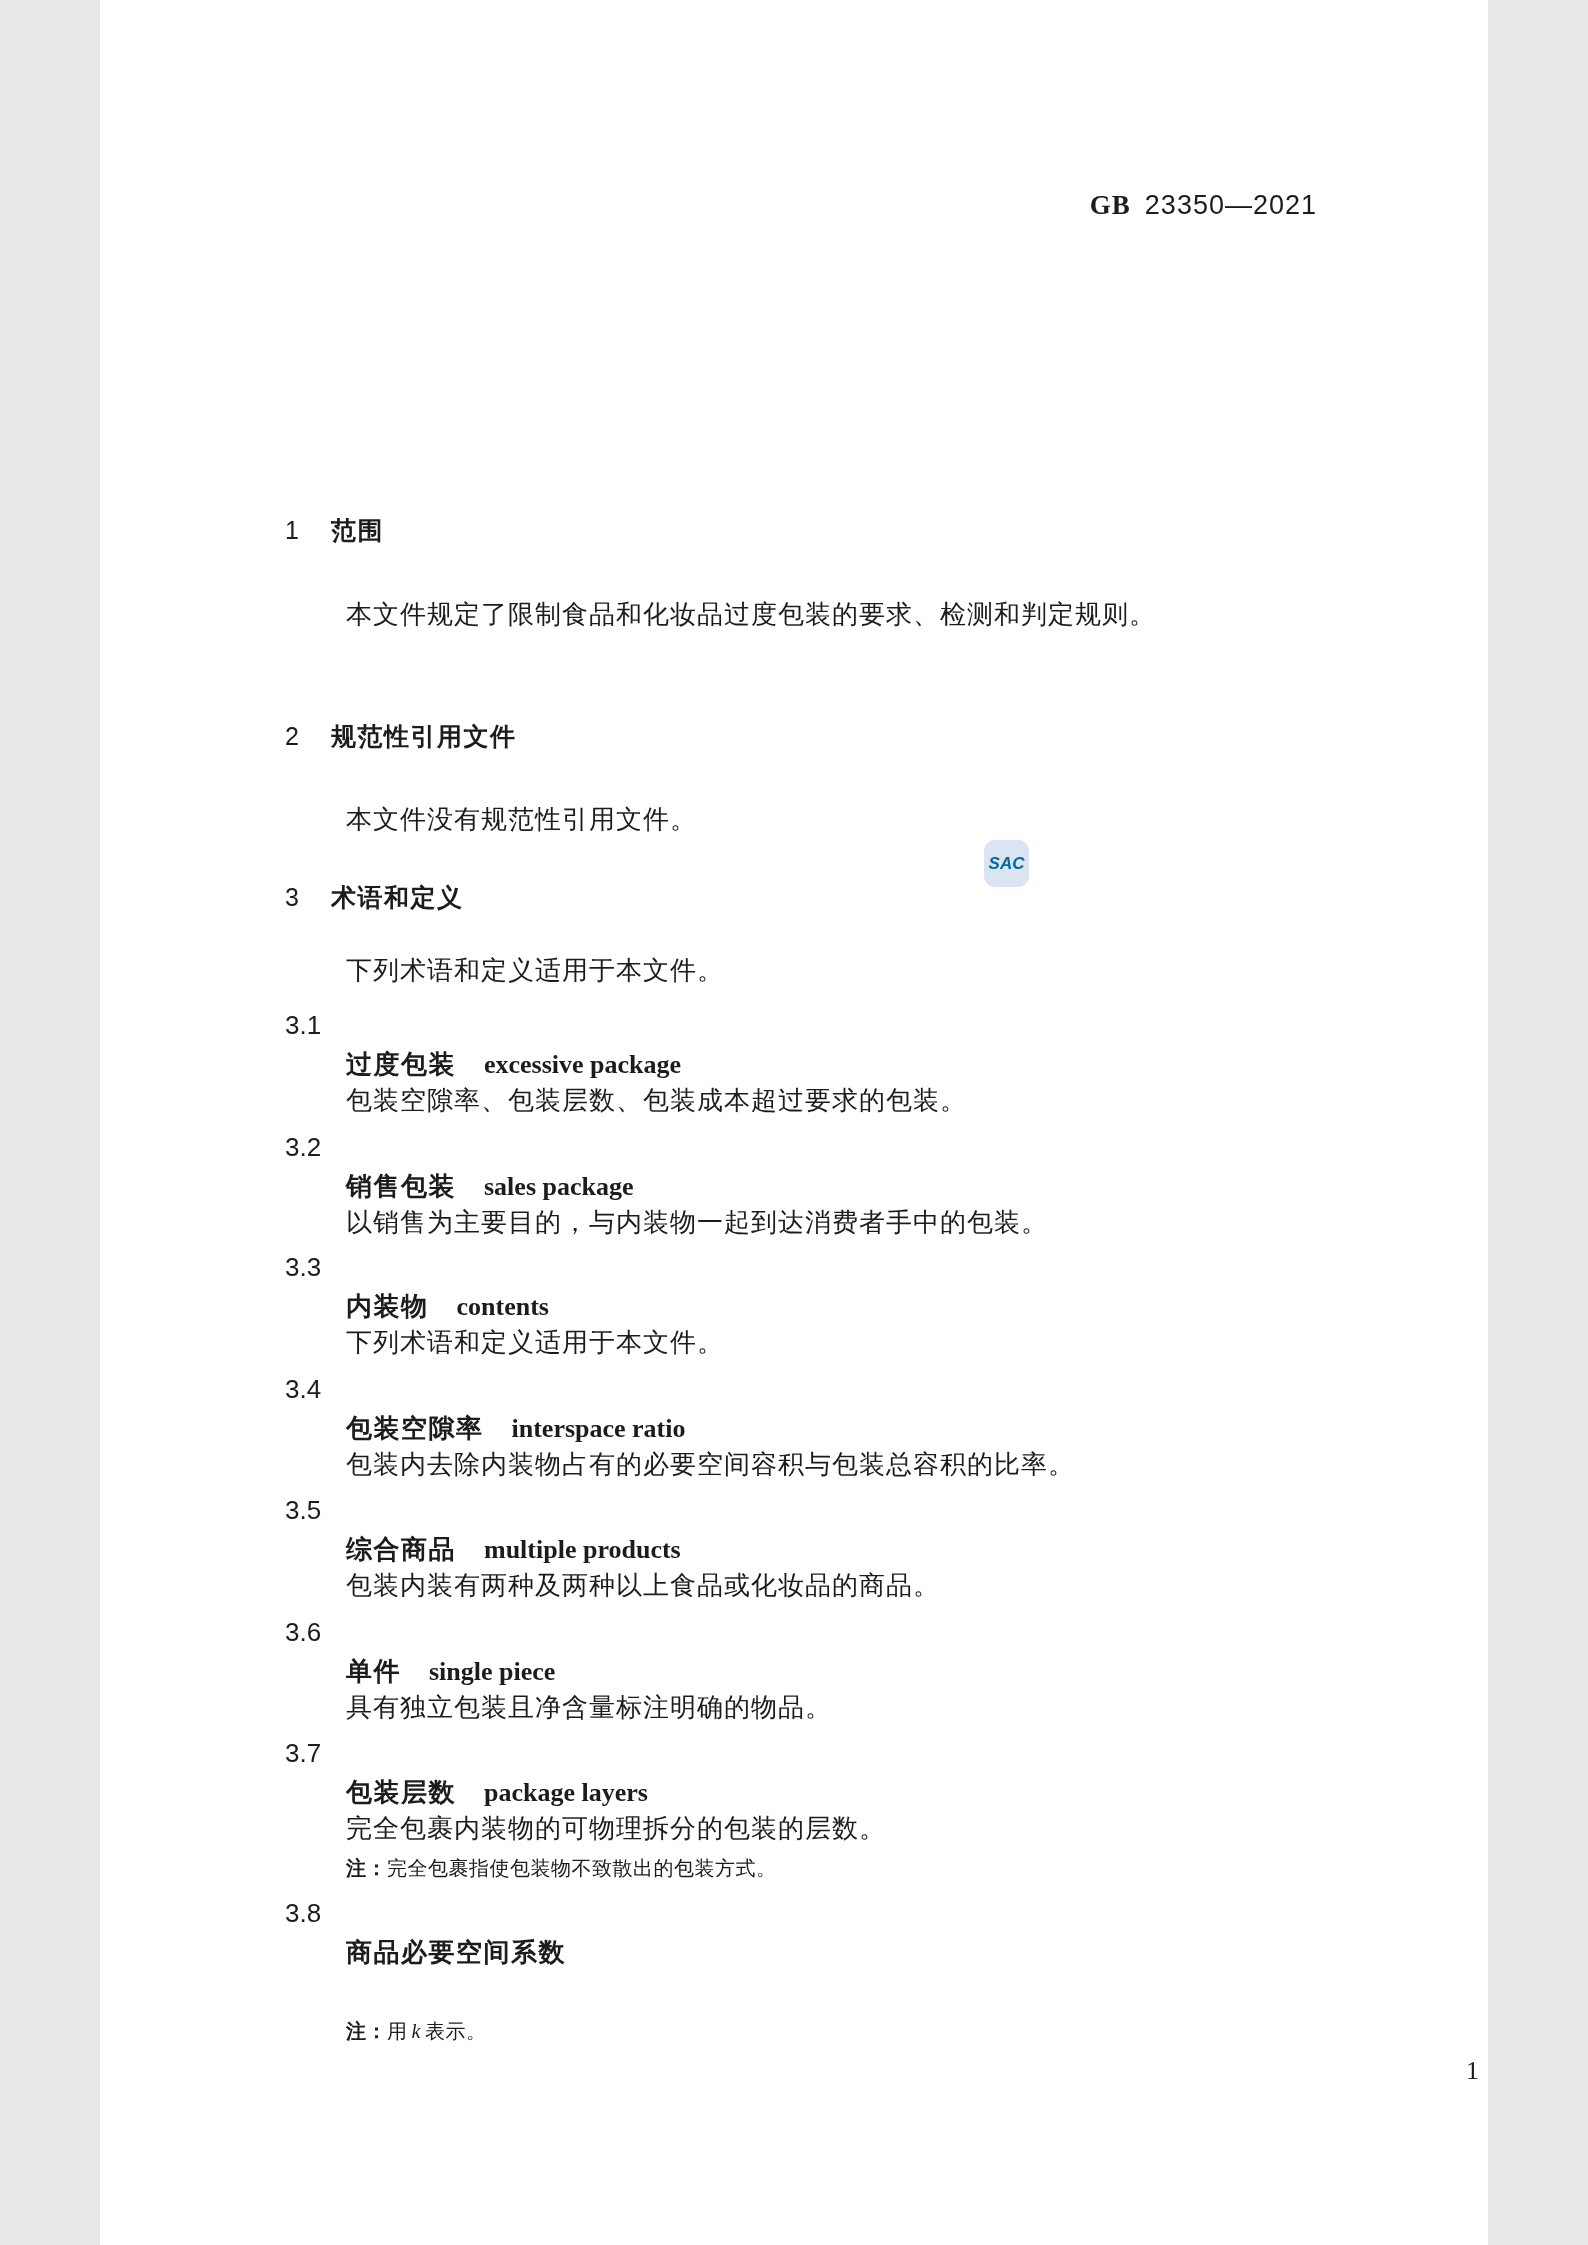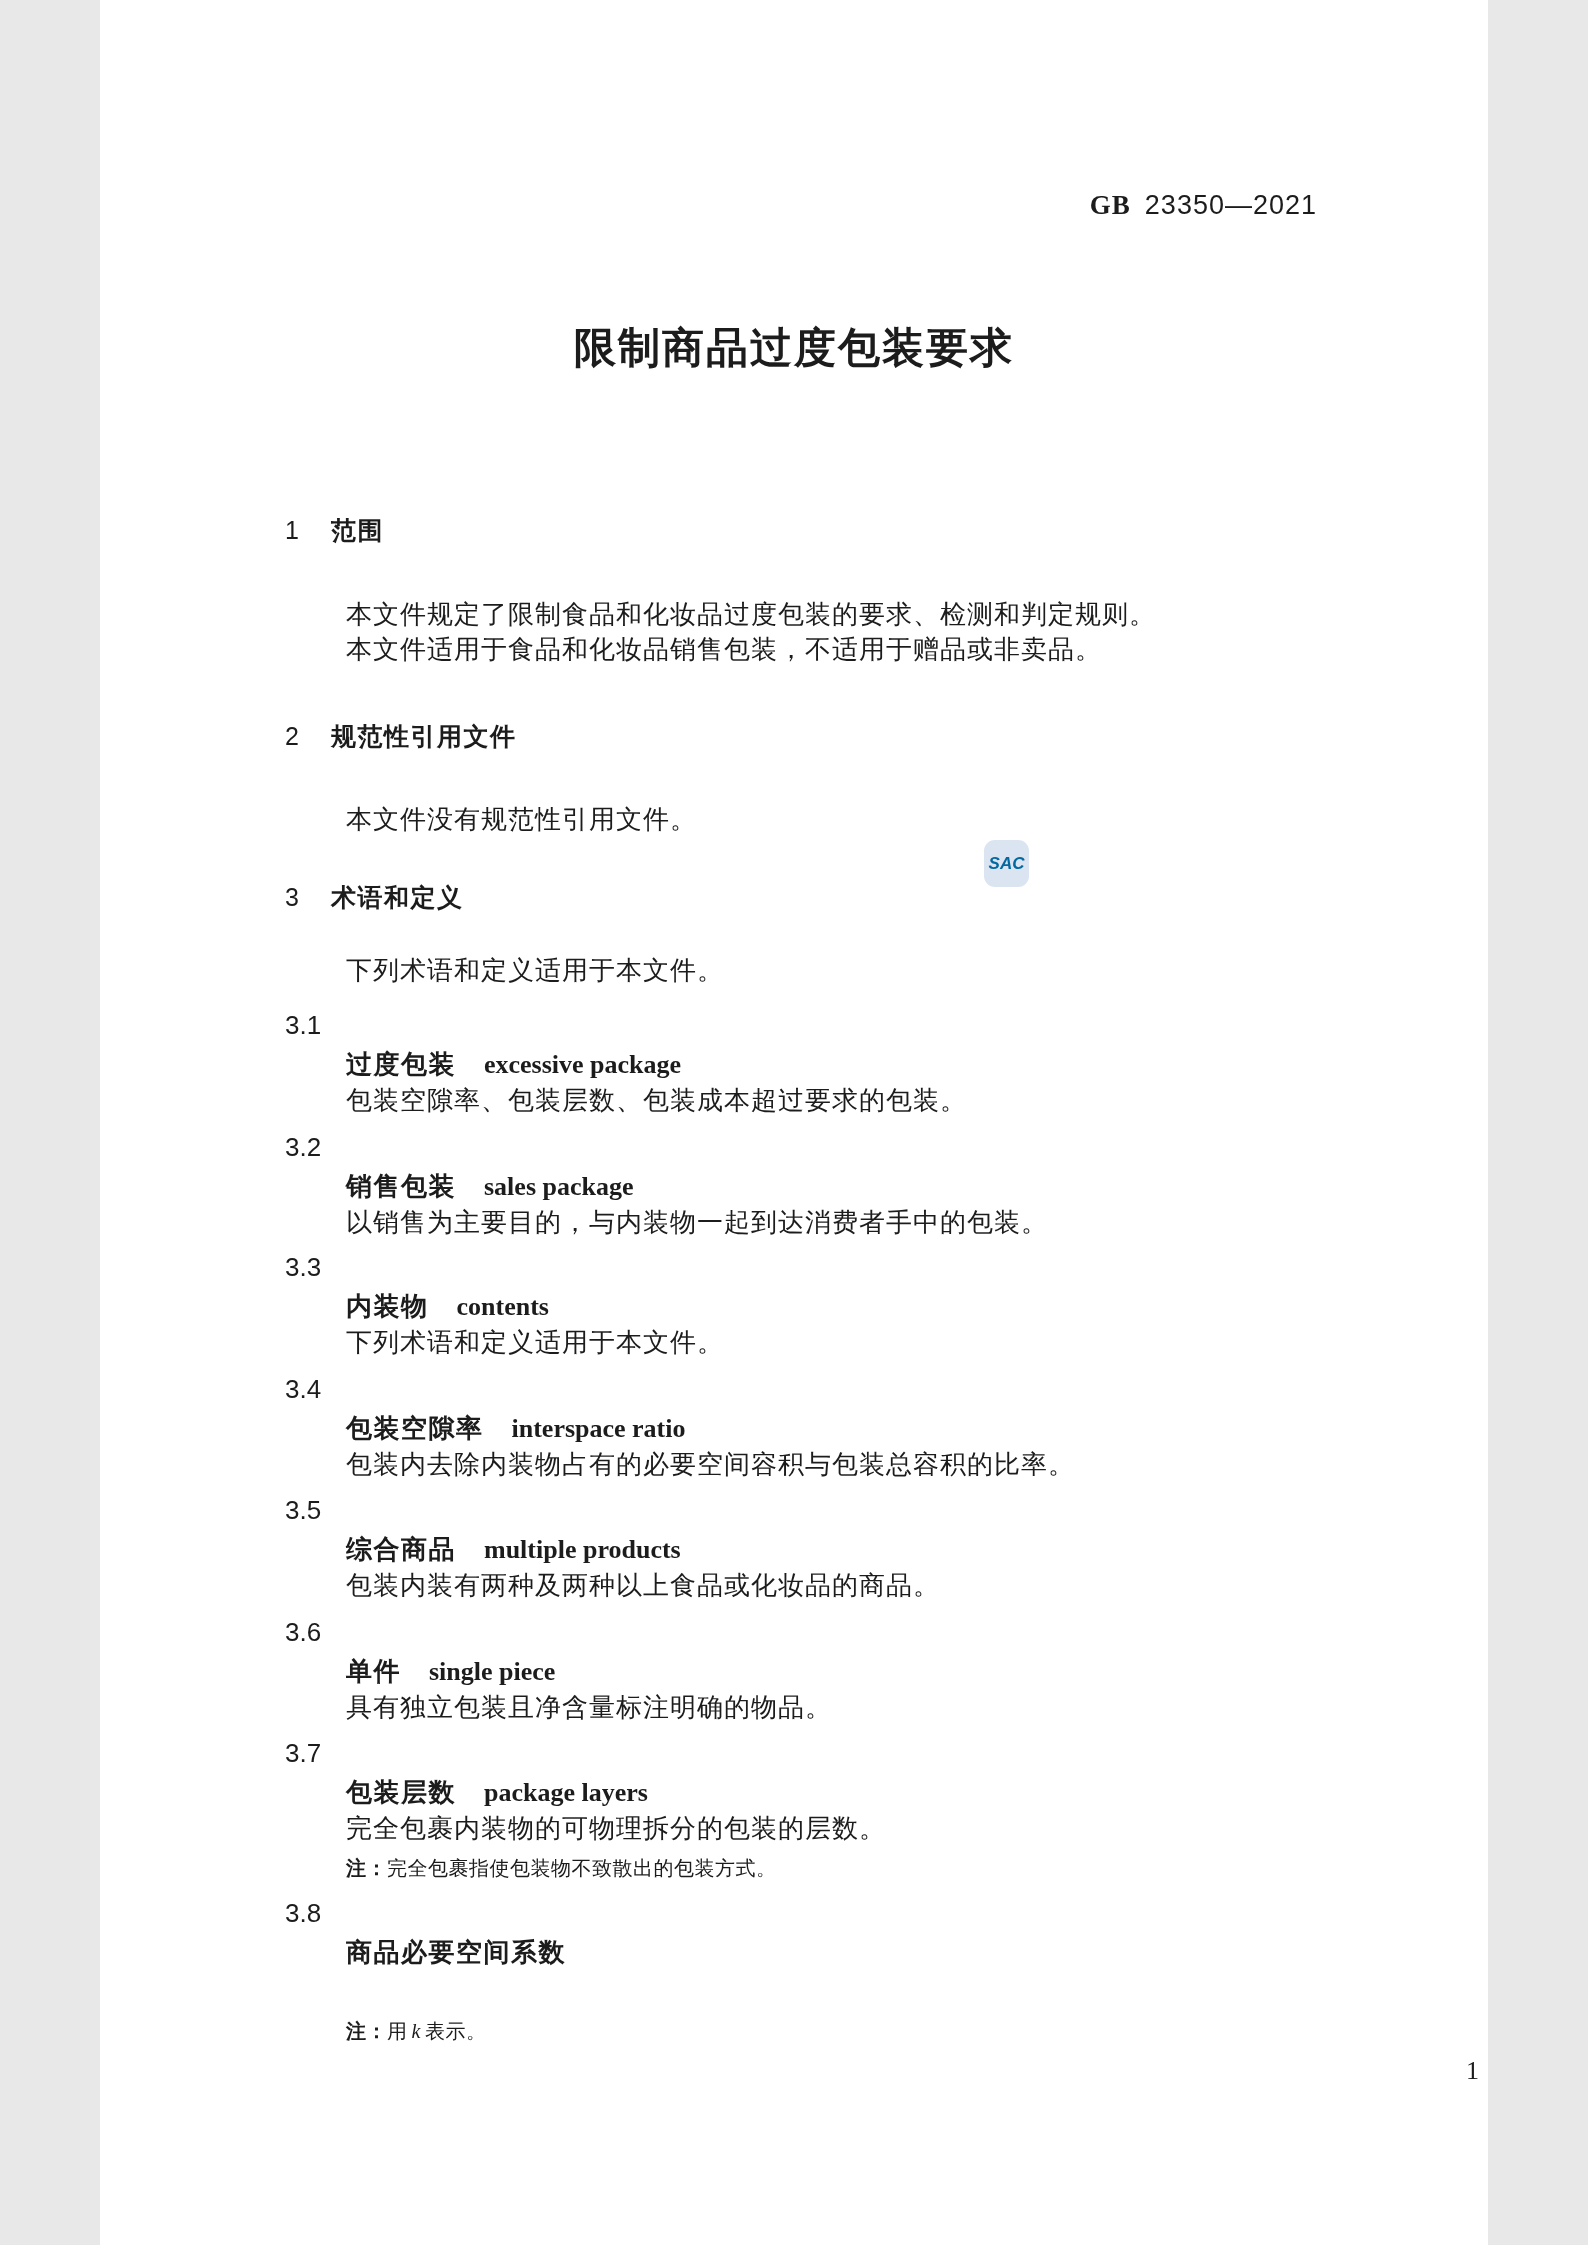--- a/index.html
+++ b/index.html
@@ -150,29 +150,27 @@
 
   <div class="abs std-code">
     <span class="gb">GB</span><span class="num">23350—2021</span>
   </div>
 
   <div class="abs watermark">
     <span class="wm-text">SAC</span>
   </div>
 
   <div class="abs doc-title">
-    <div>限制商品过度包装要求</div>
   </div>
 
   <div class="abs sec-heading" style="top:515px">
     <span class="sec-num">1</span>
     <span class="sec-title">范围</span>
   </div>
   <div class="abs body-text" style="top:599px">本文件规定了限制食品和化妆品过度包装的要求、检测和判定规则。</div>
-  <div class="abs body-text" style="top:634px">本文件适用于食品和化妆品销售包装，不适用于赠品或非卖品。</div>
 
   <div class="abs sec-heading" style="top:721px">
     <span class="sec-num">2</span>
     <span class="sec-title">规范性引用文件</span>
   </div>
   <div class="abs body-text" style="top:804px">本文件没有规范性引用文件。</div>
 
   <div class="abs sec-heading" style="top:882px">
     <span class="sec-num">3</span>
     <span class="sec-title">术语和定义</span>

